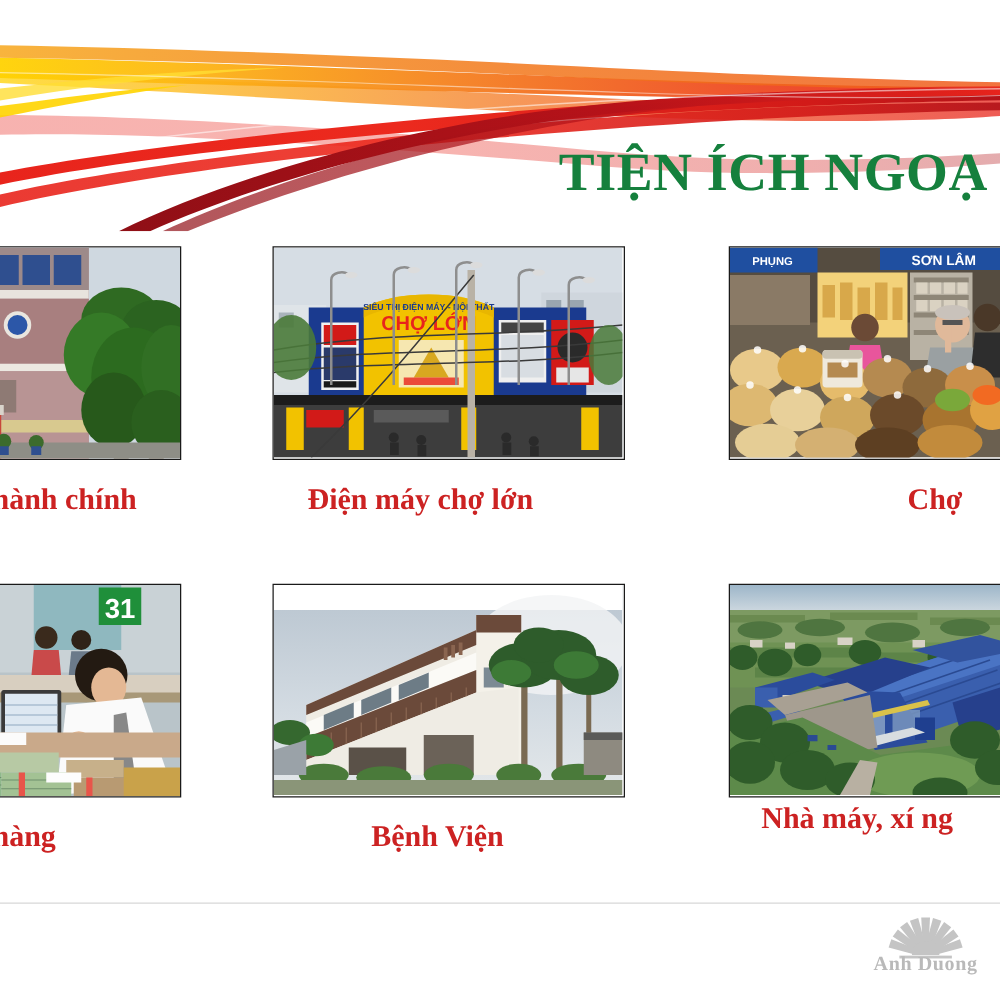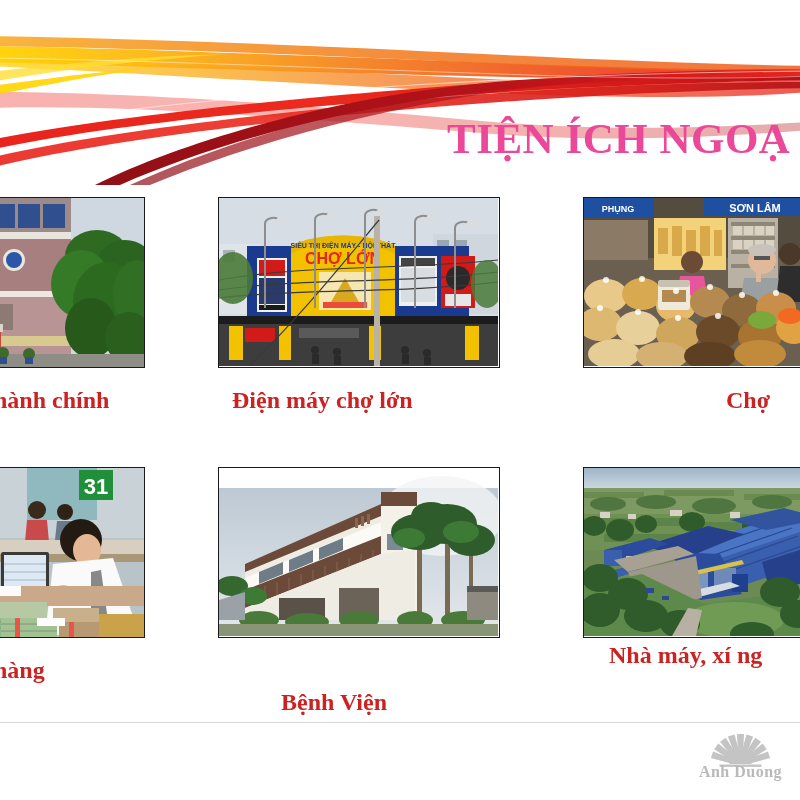--- a/index.html
+++ b/index.html
@@ -38,21 +38,21 @@
 
   .slide-title {
     position: absolute;
     left: 447px;
     top: 117px;
     white-space: nowrap;
     font-family: "Liberation Serif", serif;
     font-weight: bold;
     font-size: 43px;
     letter-spacing: 0.5px;
-    color: #ec4899;
+    color: #15803d;
     line-height: 1;
   }
 
   
   .grid {
     position: absolute;
     left: 0;
     top: 195px;
     width: 800px;
   }
@@ -319,21 +319,21 @@
               <rect x="93" y="156" width="7" height="10"></rect>
             <circle cx="118" cy="154" r="4"></circle>
               <rect x="115" y="158" width="7" height="9"></rect>
             <circle cx="186" cy="152" r="4"></circle>
               <rect x="183" y="156" width="7" height="10"></rect>
             <circle cx="208" cy="155" r="4"></circle>
               <rect x="205" y="159" width="7" height="8"></rect>
           </g>
         </svg>
       </div>
-      <div class="caption" style="left:232px; top:193px;text-align:center;">Điện máy chợ lớn</div>
+      <div class="caption" style="left:246px; top:193px;text-align:center;">Điện máy chợ lớn</div>
     </div>
 
     <div class="cell">
       <div class="photo-frame" style="left:583px; top:2px; width:225px; height:171px;">
         <svg width="222" height="168" viewBox="0 0 222 168" xmlns="http://www.w3.org/2000/svg">
           <rect width="222" height="168" fill="#6b6050"></rect>
 
           <rect x="0" y="0" width="222" height="60" fill="#554c40"></rect>
           <rect x="0" y="0" width="70" height="20" fill="#1f4fa0"></rect>
           <text x="34" y="14" font-family="Liberation Sans, sans-serif" font-size="9" font-weight="bold" fill="#ffffff" text-anchor="middle">PHỤNG</text>
@@ -594,21 +594,21 @@
           </g>
 
           <rect x="0" y="156" width="279" height="12" fill="#8a9578"></rect>
 
           <rect x="248" y="118" width="31" height="34" fill="#8e8a80"></rect>
           <rect x="248" y="118" width="31" height="6" fill="#5a5a58"></rect>
 
           <path d="M0 132 L26 124 L26 152 L0 152 Z" fill="#9aa2a8"></path>
         </svg>
       </div>
-      <div class="caption" style="left:281px; top:463px;margin-top:32px;">Bệnh Viện</div>
+      <div class="caption" style="left:297px; top:463px;">Bệnh Viện</div>
     </div>
 
     <div class="cell">
       <div class="photo-frame" style="left:583px; top:272px; width:225px; height:171px;">
         <svg width="222" height="168" viewBox="0 0 222 168" xmlns="http://www.w3.org/2000/svg">
           <defs>
             <linearGradient id="skyFac" x1="0" y1="0" x2="0" y2="1">
               <stop offset="0%" stop-color="#9db6c9"></stop>
               <stop offset="100%" stop-color="#cfd9e0"></stop>
             </linearGradient>

